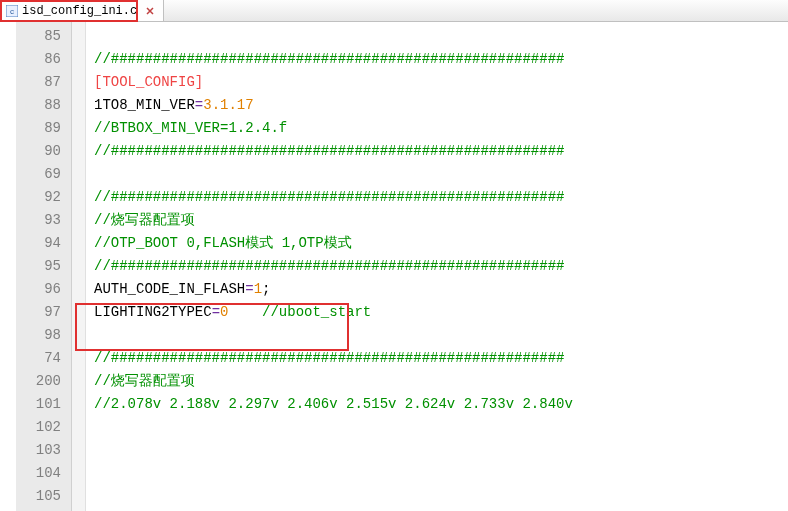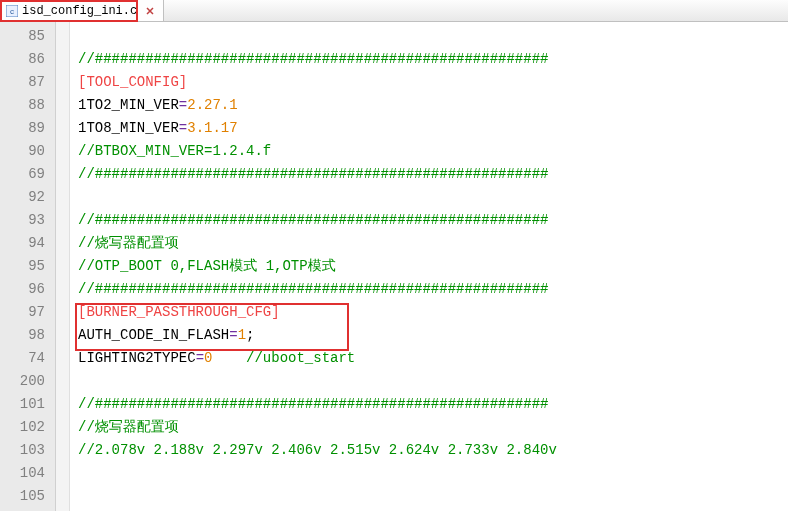--- a/index.html
+++ b/index.html
@@ -36,20 +36,21 @@
     width: 10px; height: 10px;
     margin-left: 4px;
     display:inline-flex; align-items:center; justify-content:center;
     color: #b04040;
     font-size: 10px;
   }
   .editor {
     display: flex;
     height: calc(100% - 22px);
     background: #fff;
+    padding-left: 16px;
   }
   .gutter {
     width: 56px;
     background: #eaeaea;
     border-right: 1px solid #d0d0d0;
     text-align: right;
     padding-top: 3px;
   }
   .gutter-line {
     color: #808080;
@@ -135,30 +136,28 @@
       <div class="gutter-line">102</div>
       <div class="gutter-line">103</div>
       <div class="gutter-line">104</div>
       <div class="gutter-line">105</div>
     </div>
   <div class="fold-strip"></div>
   <div class="code" id="code">
       <div class="code-line">&nbsp;</div>
       <div class="code-line"><span class="c-comment">//######################################################</span></div>
       <div class="code-line"><span class="c-blue">[TOOL_CONFIG]</span></div>
-      <div class="code-line"><span class="c-key">1TO2_MIN_VER</span><span class="c-eq">=</span><span class="c-val-orange">2.27.1</span></div>
       <div class="code-line"><span class="c-key">1TO8_MIN_VER</span><span class="c-eq">=</span><span class="c-val-orange">3.1.17</span></div>
       <div class="code-line"><span class="c-comment">//BTBOX_MIN_VER=1.2.4.f</span></div>
       <div class="code-line"><span class="c-comment">//######################################################</span></div>
       <div class="code-line">&nbsp;</div>
       <div class="code-line"><span class="c-comment">//######################################################</span></div>
       <div class="code-line"><span class="c-comment">//烧写器配置项</span></div>
       <div class="code-line"><span class="c-comment">//OTP_BOOT 0,FLASH模式 1,OTP模式</span></div>
       <div class="code-line"><span class="c-comment">//######################################################</span></div>
-      <div class="code-line"><span class="c-blue">[BURNER_PASSTHROUGH_CFG]</span></div>
       <div class="code-line"><span class="c-key">AUTH_CODE_IN_FLASH</span><span class="c-eq">=</span><span class="c-orange">1</span><span class="c-key">;</span></div>
       <div class="code-line"><span class="c-key">LIGHTING2TYPEC</span><span class="c-eq">=</span><span class="c-orange">0</span><span>    </span><span class="c-comment">//uboot_start</span></div>
       <div class="code-line">&nbsp;</div>
       <div class="code-line"><span class="c-comment">//######################################################</span></div>
       <div class="code-line"><span class="c-comment">//烧写器配置项</span></div>
       <div class="code-line"><span class="c-comment">//2.078v 2.188v 2.297v 2.406v 2.515v 2.624v 2.733v 2.840v</span></div>
     </div>
 </div>
 
 <div class="red-box tabbox"></div>

